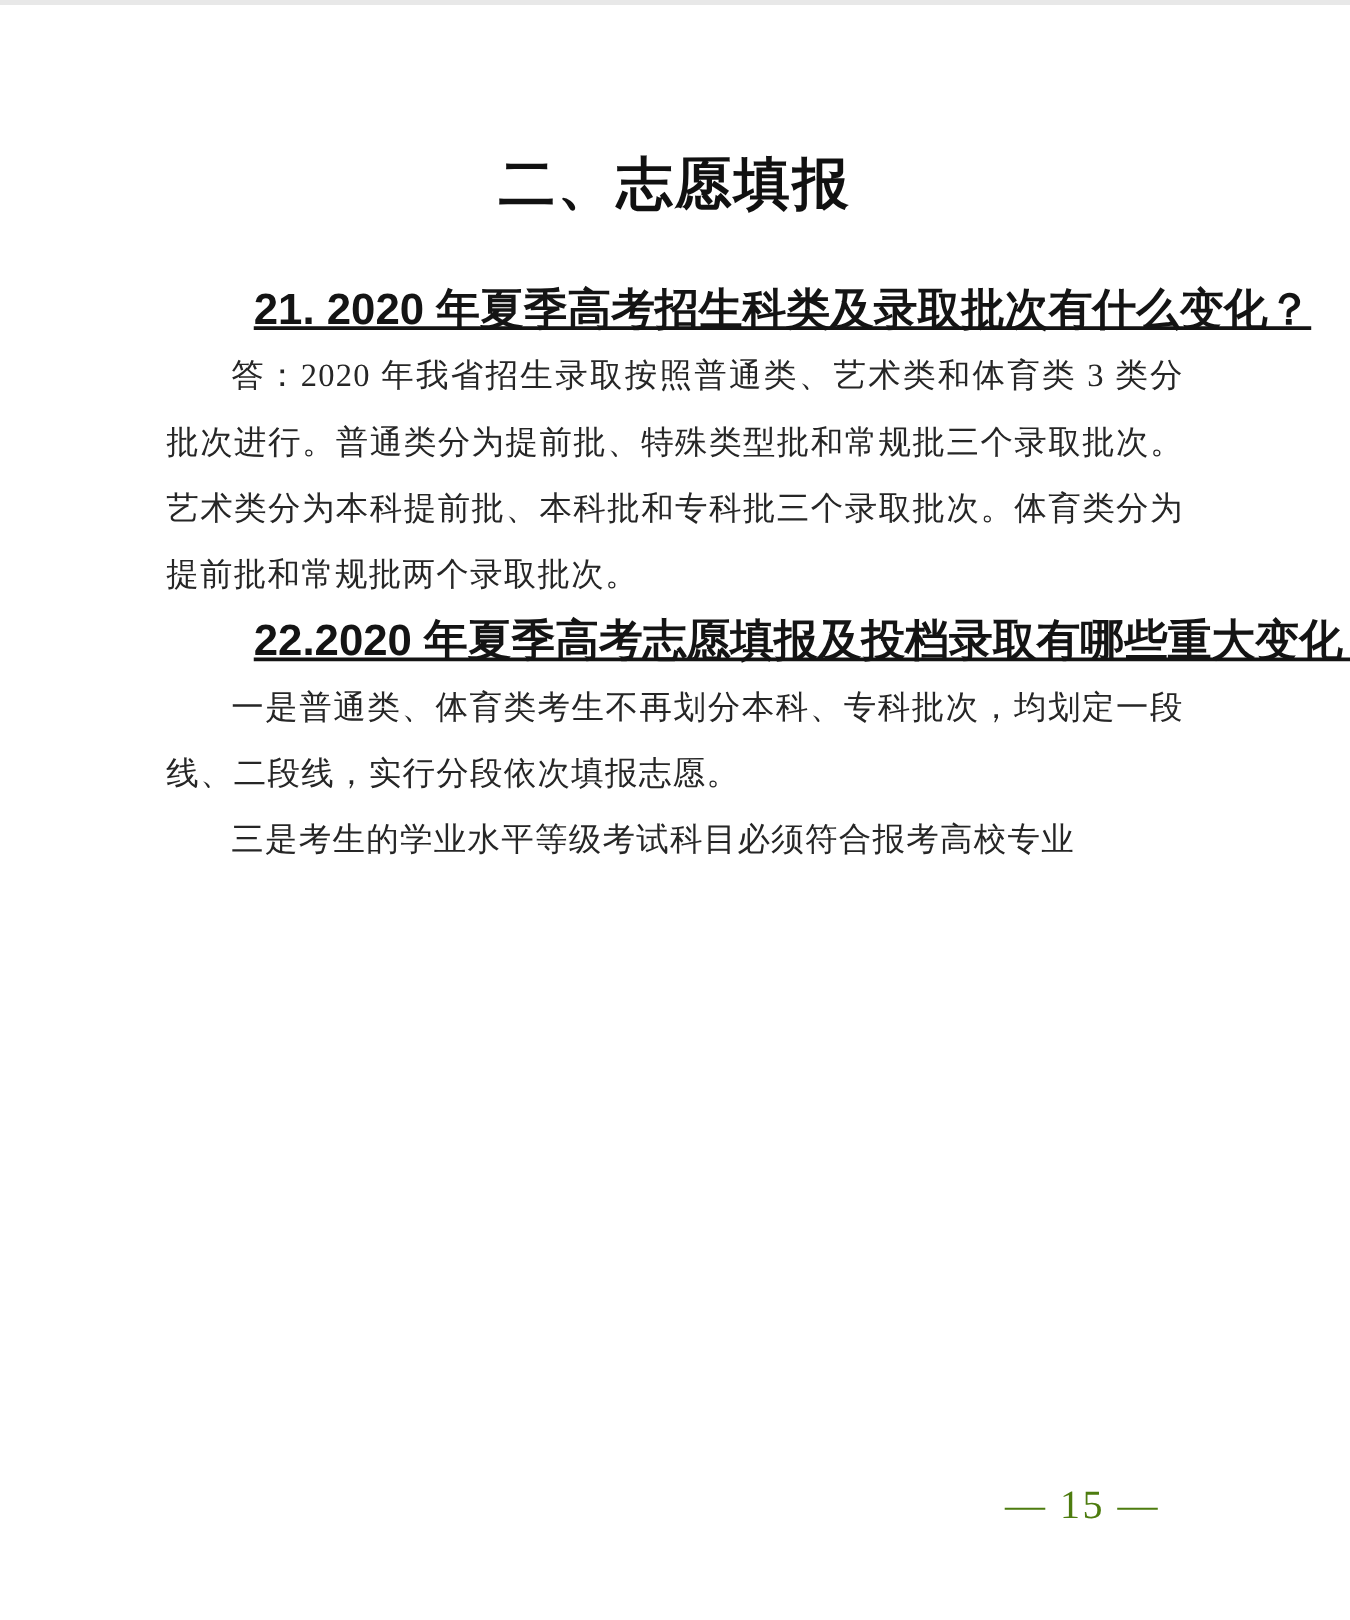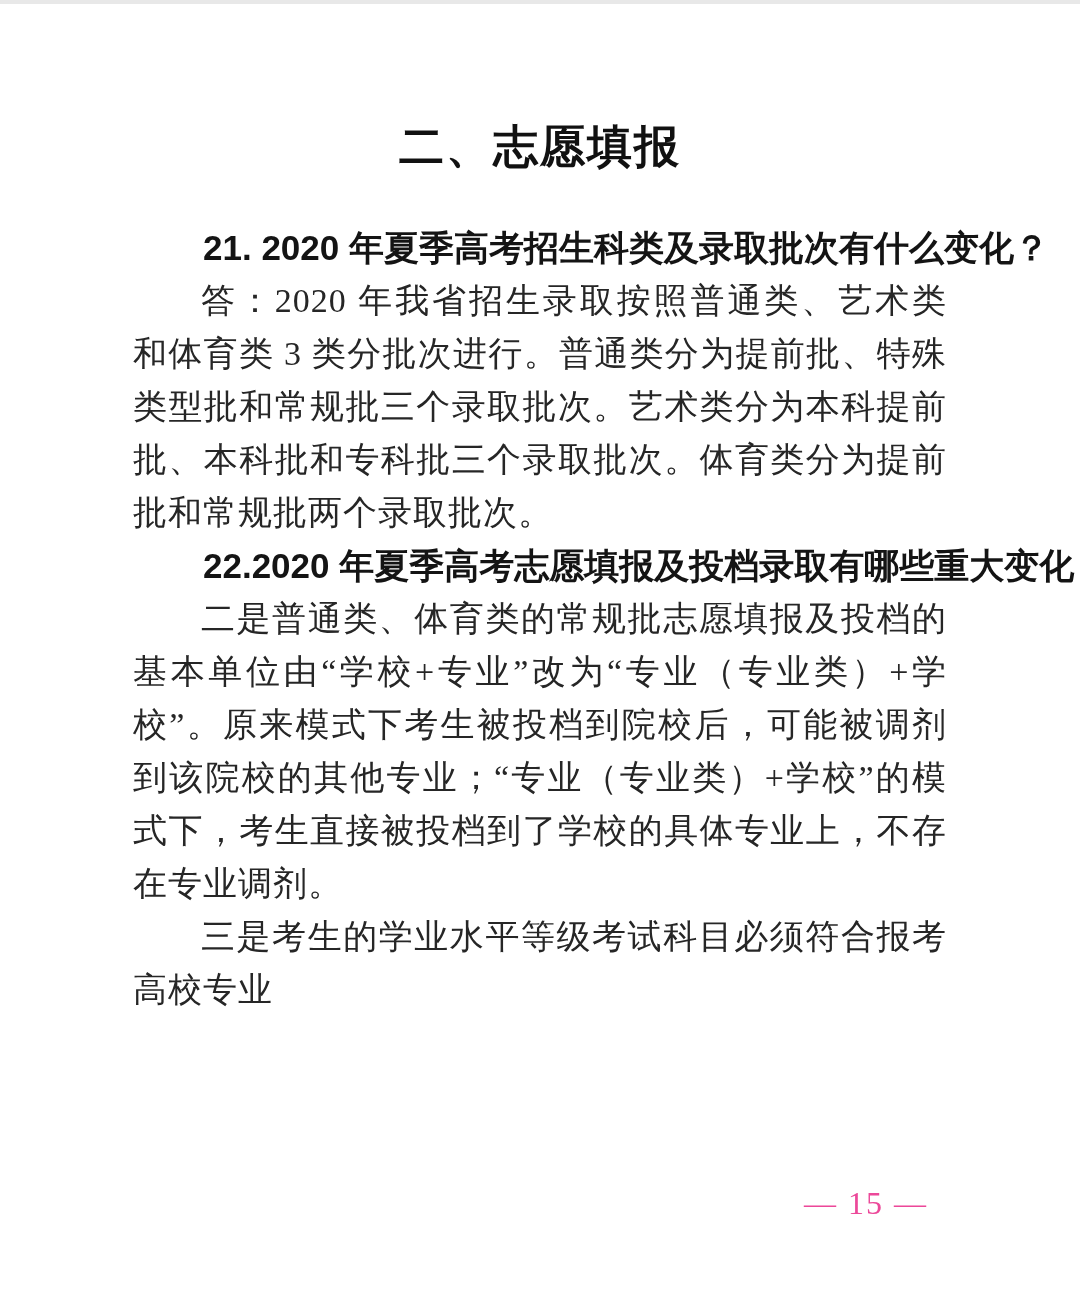--- a/index.html
+++ b/index.html
@@ -30,60 +30,61 @@
   }
   .question {
     margin: 0;
     font-family: "Liberation Sans", "DejaVu Sans", sans-serif;
     font-weight: 700;
     font-size: 35px;
     line-height: 53px;
     text-indent: 2em;
     color: #141414;
     white-space: nowrap;
+    text-decoration: underline;
   }
   .question.first {
     margin-top: 46px;
   }
   .para {
     margin: 0;
     font-family: "Liberation Serif", "DejaVu Serif", serif;
-    font-size: 34px;
+    font-size: 26px;
     line-height: 53px;
     text-indent: 2em;
     text-align: justify;
     text-justify: inter-ideograph;
     color: #262626;
     letter-spacing: 1px;
   }
   .page-number {
     position: absolute;
     top: 1181px;
     right: 152px;
     font-family: "Liberation Serif", "DejaVu Serif", serif;
     font-size: 32px;
-    color: #ec4899;
+    color: #4d7c0f;
     letter-spacing: 2px;
   }
 </style>
 </head>
 <body>
 
 <div class="page">
 
   <h1 class="doc-title">二、志愿填报</h1>
 
   <h2 class="question first">21. 2020 年夏季高考招生科类及录取批次有什么变化？</h2>
 
   <p class="para">答：2020 年我省招生录取按照普通类、艺术类和体育类 3 类分批次进行。普通类分为提前批、特殊类型批和常规批三个录取批次。艺术类分为本科提前批、本科批和专科批三个录取批次。体育类分为提前批和常规批两个录取批次。</p>
 
 
   <h2 class="question">22.2020 年夏季高考志愿填报及投档录取有哪些重大变化？</h2>
 
 
+  <p class="para">一是普通类、体育类考生不再划分本科、专科批次，均划定一段线、二段线，实行分段依次填报志愿。</p>
 
-  <p class="para">二是普通类、体育类的常规批志愿填报及投档的基本单位由“学校+专业”改为“专业（专业类）+学校”。原来模式下考生被投档到院校后，可能被调剂到该院校的其他专业；“专业（专业类）+学校”的模式下，考生直接被投档到了学校的具体专业上，不存在专业调剂。</p>
 
   <p class="para">三是考生的学业水平等级考试科目必须符合报考高校专业</p>
 
   <div class="page-number">— 15 —</div>
 
 </div>
 
 </body></html>

